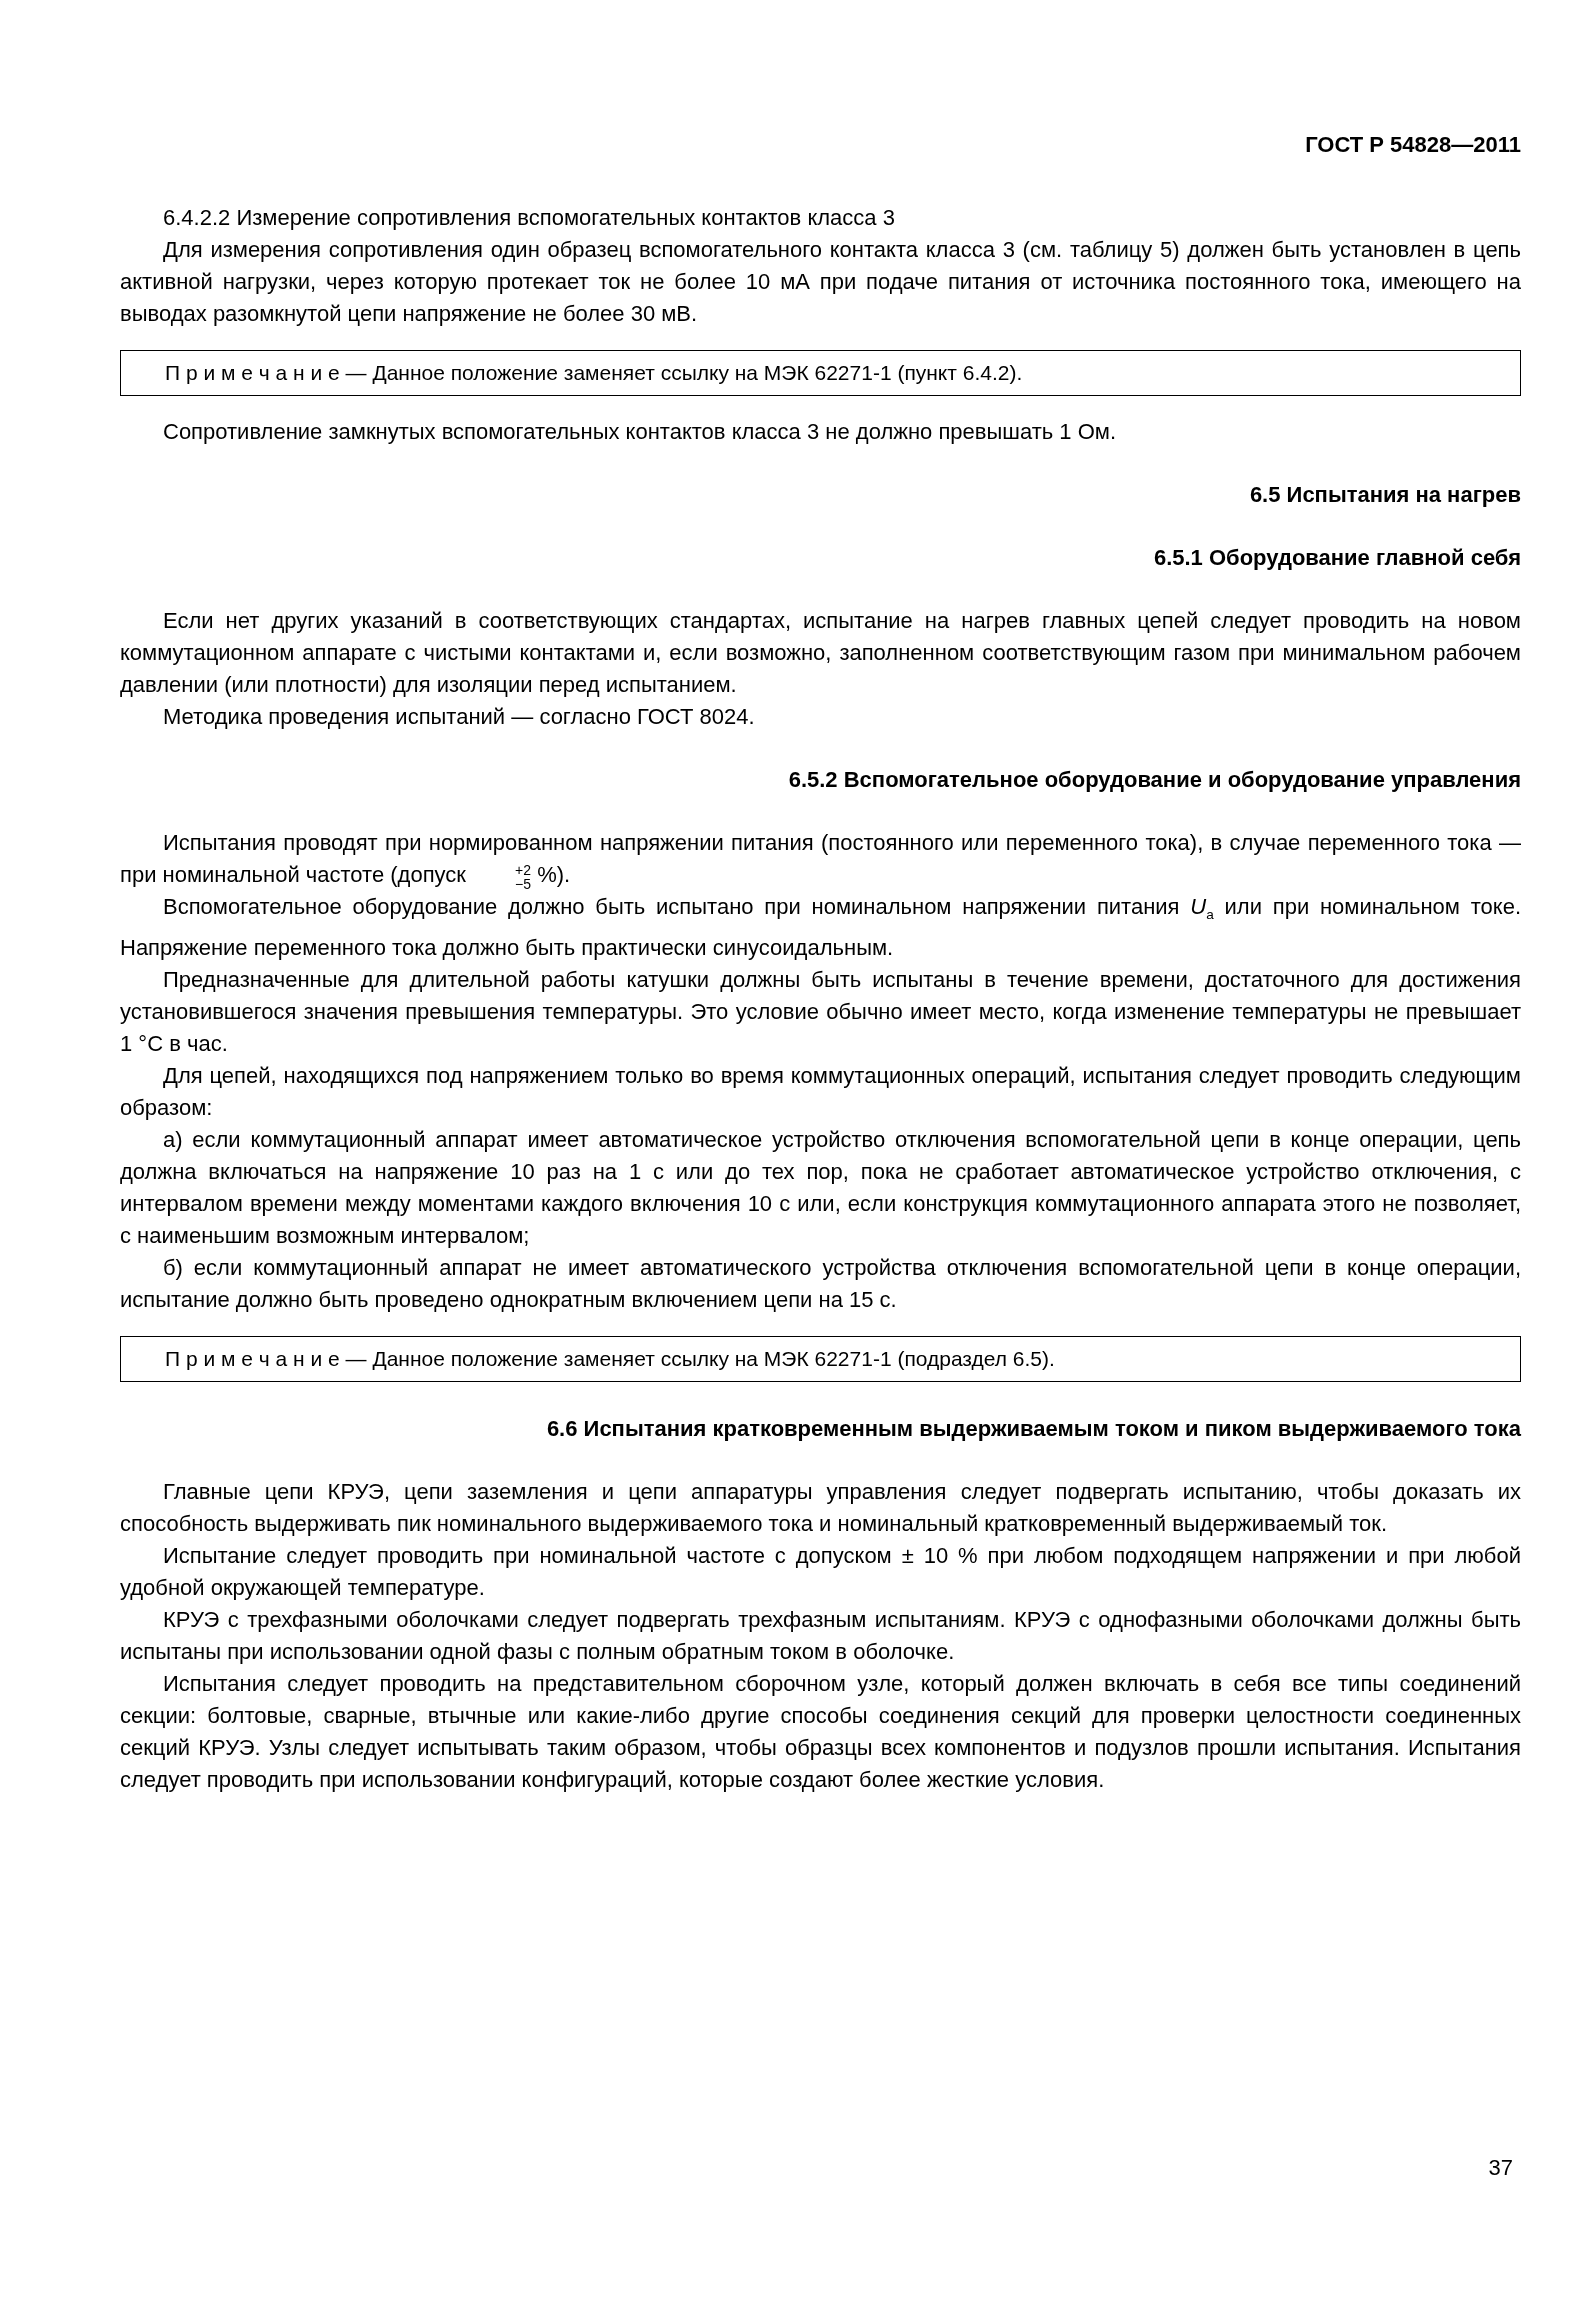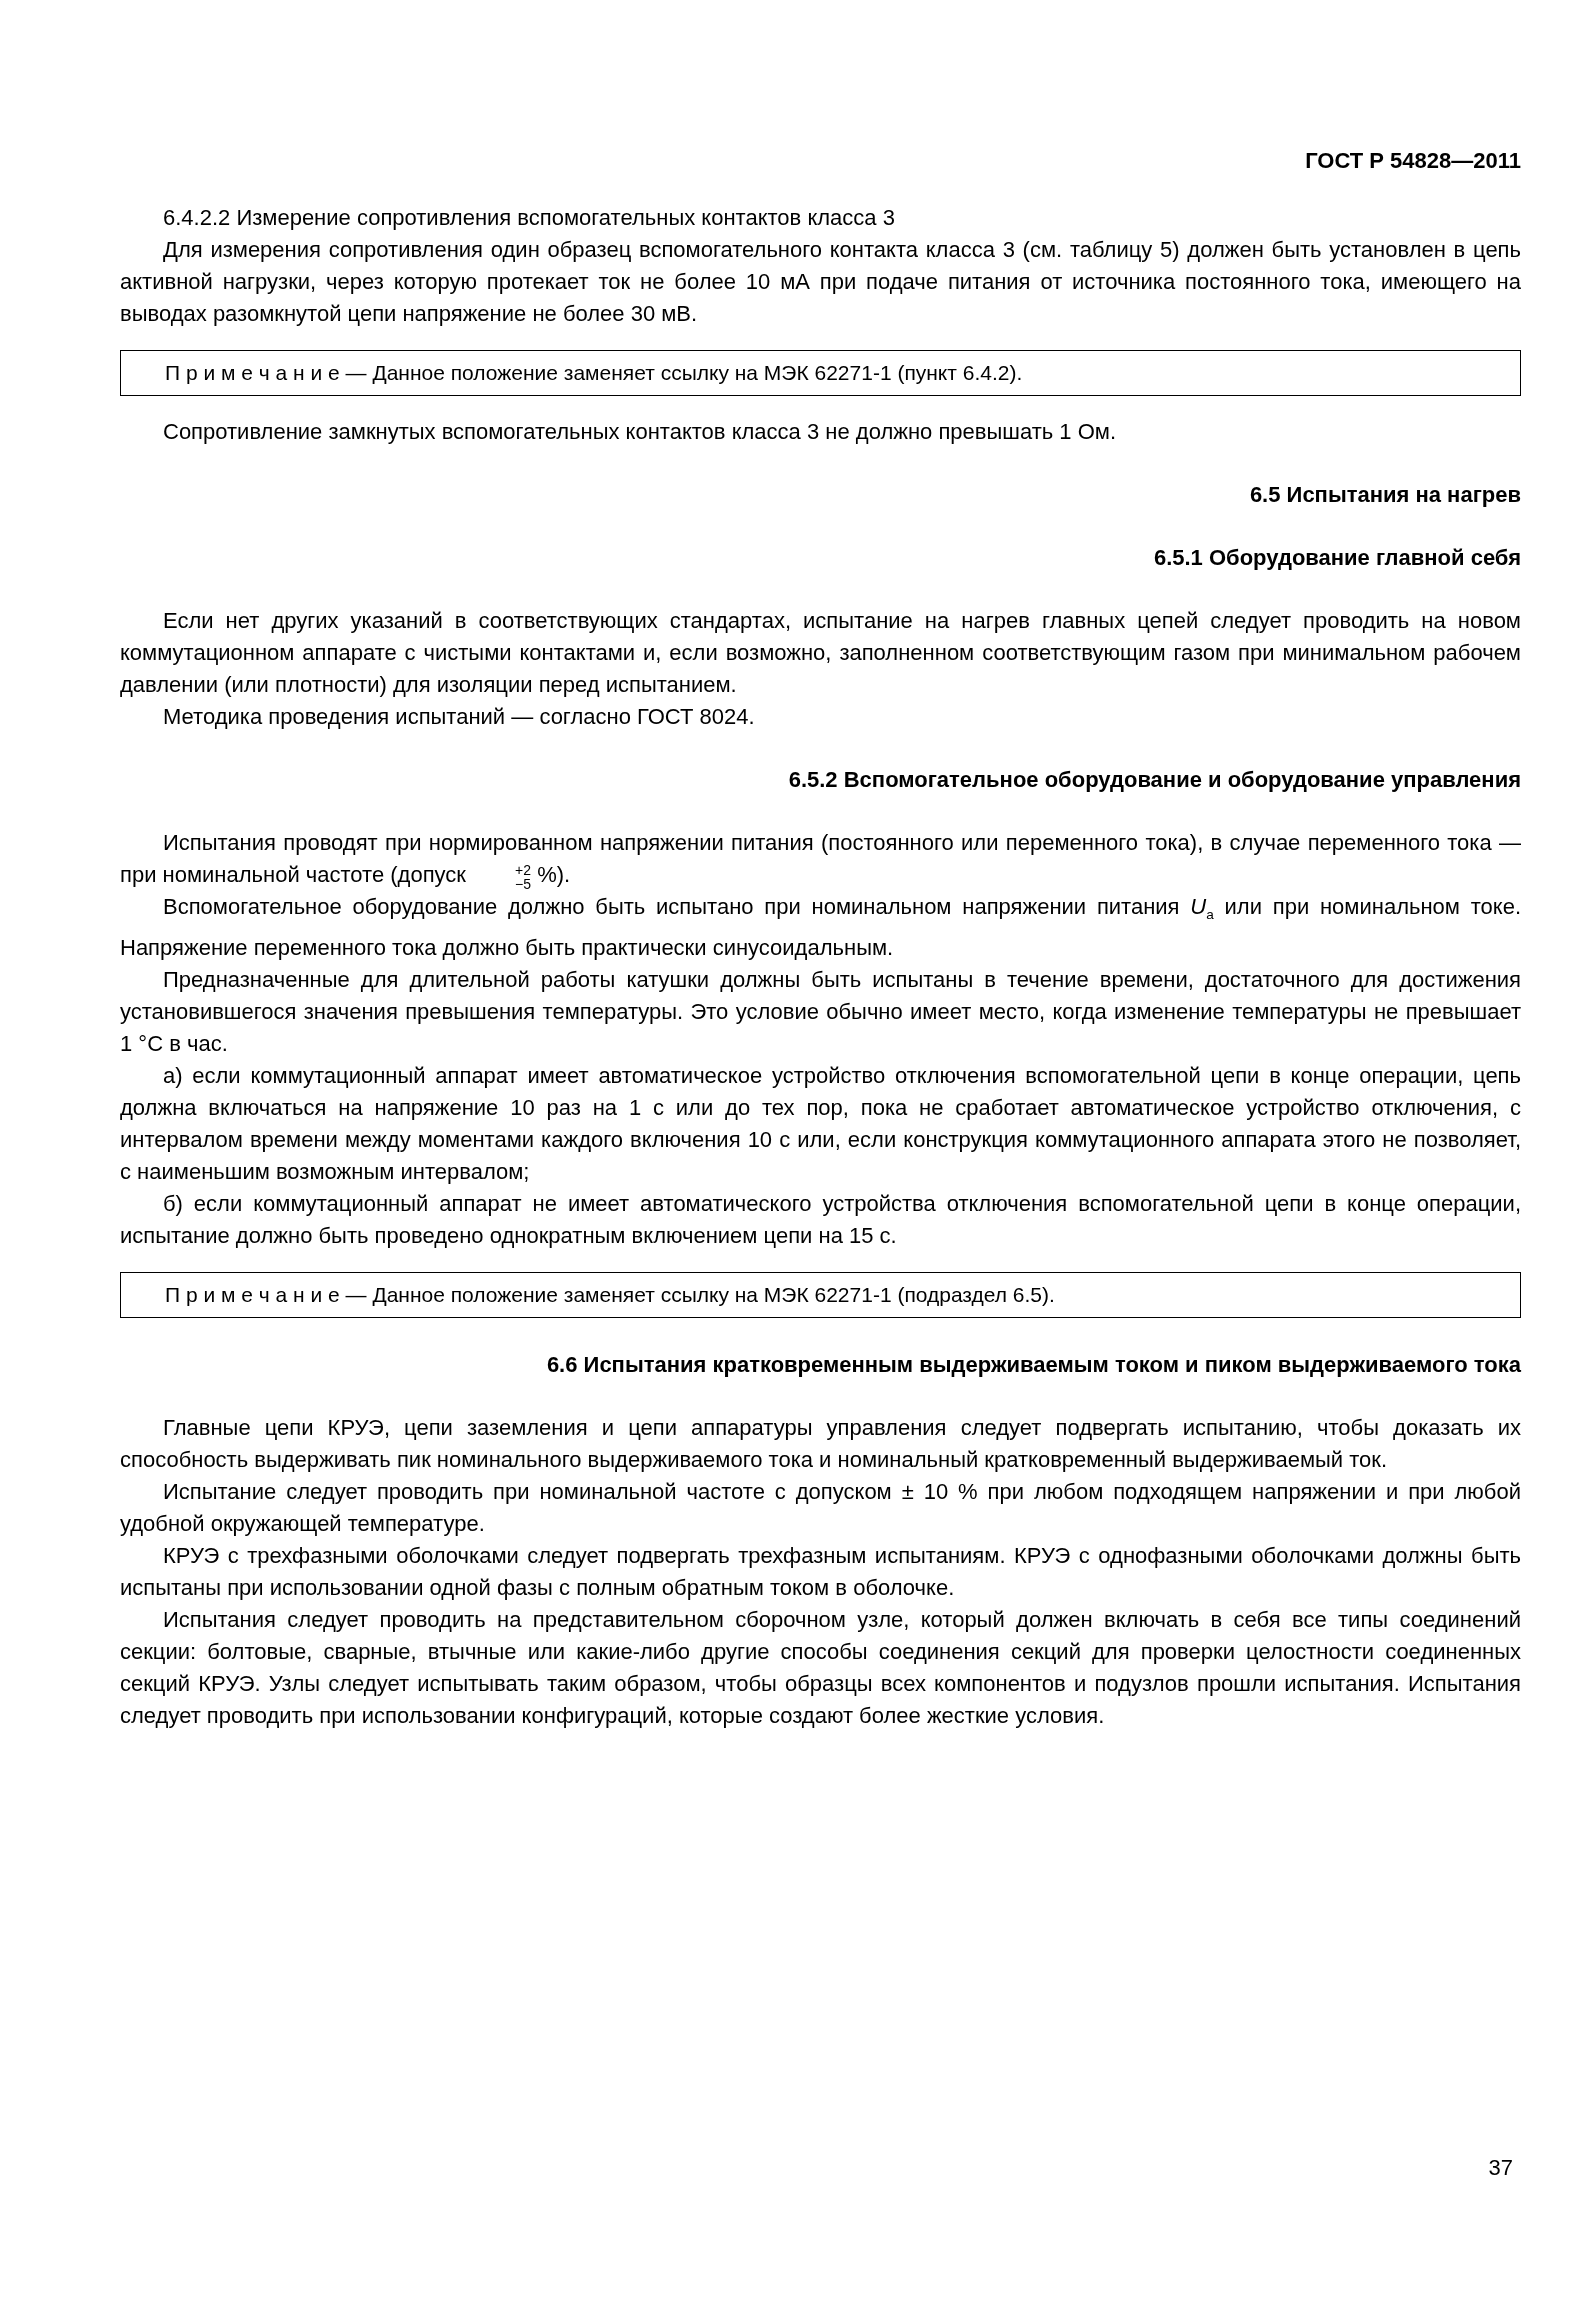--- a/index.html
+++ b/index.html
@@ -17,21 +17,20 @@
     overflow: hidden;
   }
   .header {
     position: absolute;
     top: 129px;
     left: 120px;
     right: 70px;
     text-align: right;
     font-weight: bold;
     font-size: 22px;
-    margin-top: 16px;
   }
   .content {
     position: absolute;
     top: 202px;
     left: 120px;
     right: 70px;
     text-align: justify;
   }
   .para {
     margin: 0;
@@ -101,20 +100,21 @@
     <p class="para">Если нет  других указаний в соответствующих стандартах, испытание на нагрев главных цепей следует проводить на новом коммутационном аппарате с чистыми контактами и, если возможно, заполненном соответствующим  газом  при  минимальном  рабочем  давлении (или плотности) для изоляции перед испытанием.</p>
     <p class="para">Методика проведения испытаний — согласно ГОСТ 8024.</p>
 
     <h3 class="heading">6.5.2 Вспомогательное оборудование и оборудование управления</h3>
 
     <p class="para"><span>Испытания проводят при нормированном напряжении питания (постоянного или  переменного  тока), в случае  переменного  тока — при  номинальной частоте (допуск </span><span class="frac"><span>+2</span><span>−5</span></span><span> %).</span></p>
 
     <p class="para"><span>Вспомогательное оборудование должно быть испытано при номинальном напряжении питания </span><span class="var"><span>U</span><sub>а</sub></span><span> или при номинальном токе. Напряжение переменного тока должно быть практически синусоидальным.</span></p>
 
     <p class="para">Предназначенные для длительной работы катушки должны быть испытаны в течение времени, достаточного для достижения установившегося значения превышения температуры. Это условие обычно  имеет место, когда изменение температуры не превышает 1 °С в час.</p>
+    <p class="para">Для цепей, находящихся под напряжением только во время коммутационных операций, испытания следует проводить следующим образом:</p>
     <p class="para">а) если коммутационный аппарат имеет автоматическое устройство отключения вспомогательной цепи в конце операции,  цепь  должна  включаться  на  напряжение 10 раз на 1 с или до тех пор, пока не сработает автоматическое устройство отключения, с интервалом  времени между моментами каждого включения 10 с или, если конструкция коммутационного аппарата этого не позволяет, с наименьшим возможным интервалом;</p>
     <p class="para">б) если  коммутационный  аппарат  не  имеет  автоматического  устройства  отключения  вспомогательной цепи в конце операции, испытание должно быть проведено однократным включением цепи на 15 с.</p>
 
     <div class="note-box">
       <p class="note-text">П р и м е ч а н и е — Данное положение заменяет ссылку на МЭК 62271-1 (подраздел 6.5).</p>
     </div>
 
     <h3 class="heading">6.6 Испытания кратковременным выдерживаемым током и пиком выдерживаемого тока</h3>
 
     <p class="para">Главные цепи КРУЭ, цепи заземления и цепи аппаратуры управления следует подвергать испытанию, чтобы доказать их способность выдерживать пик номинального выдерживаемого тока и номинальный кратковременный выдерживаемый ток.</p>

